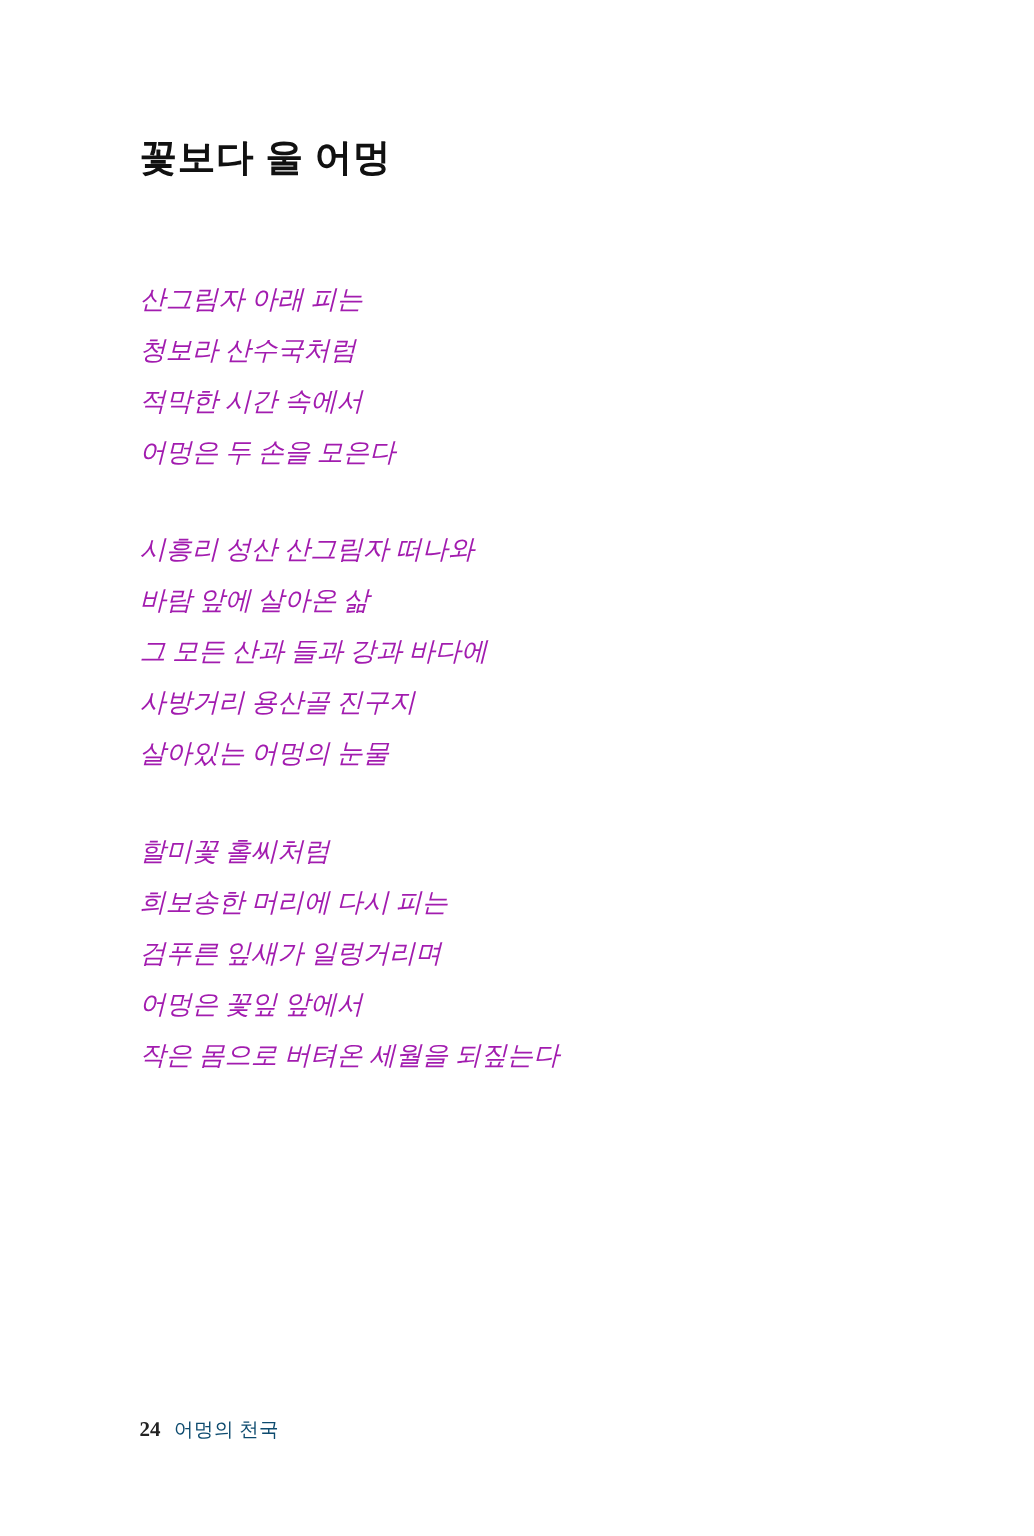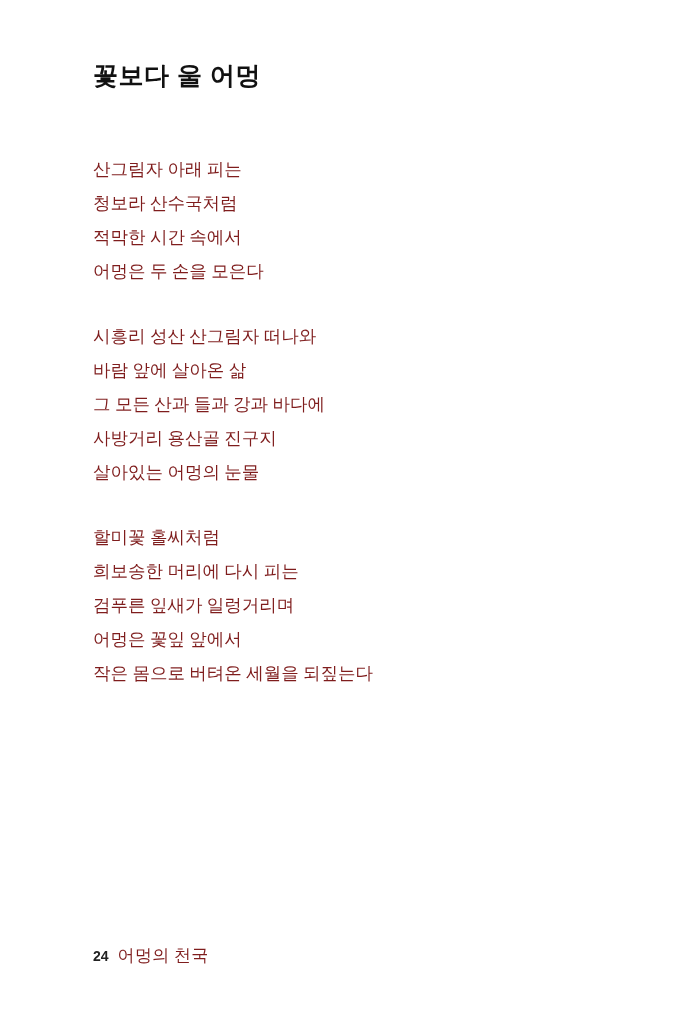--- a/index.html
+++ b/index.html
@@ -26,57 +26,58 @@
     top: 0;
     right: 60px;
   }
   .poem-title {
     font-family: "Liberation Sans", sans-serif;
     font-weight: bold;
     font-size: 25px;
     letter-spacing: 0.5px;
     color: #111111;
     margin: 0;
-    padding-top: 60px;
+    padding-top: 90px;
     line-height: 1.2;
   }
   .stanzas {
     margin-top: 62px;
   }
   .stanza {
     margin-bottom: 31px;
   }
   .stanza:last-child {
     margin-bottom: 0;
   }
   .line {
     font-family: "Liberation Serif", serif;
     font-size: 17.5px;
     line-height: 34px;
-    color: #7f1d1d;
+    color: #a21caf;
     white-space: pre;
+    font-style: italic;
   }
   .footer {
     position: absolute;
     left: 93px;
     top: 944px;
     display: flex;
     align-items: baseline;
     gap: 9px;
   }
   .footer .page-num {
-    font-family: Liberation Sans, sans-serif;
+    font-family: Liberation Serif, serif;
     font-weight: bold;
     font-size: 14px;
     color: #222222;
   }
   .footer .book-title {
     font-family: "Liberation Serif", serif;
-    font-size: 17px;
-    color: #7f1d1d;
+    font-size: 13px;
+    color: #0c4a6e;
     letter-spacing: 0.3px;
   }
 </style>
 </head>
 <body>
 
 <div class="page">
   <div class="content">
     <h1 class="poem-title">꽃보다 울 어멍</h1>
     <div class="stanzas">

